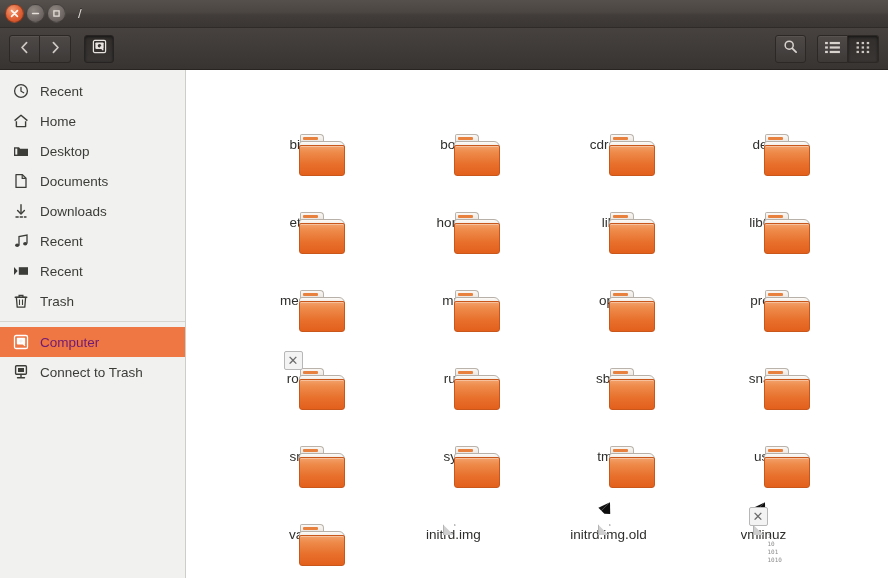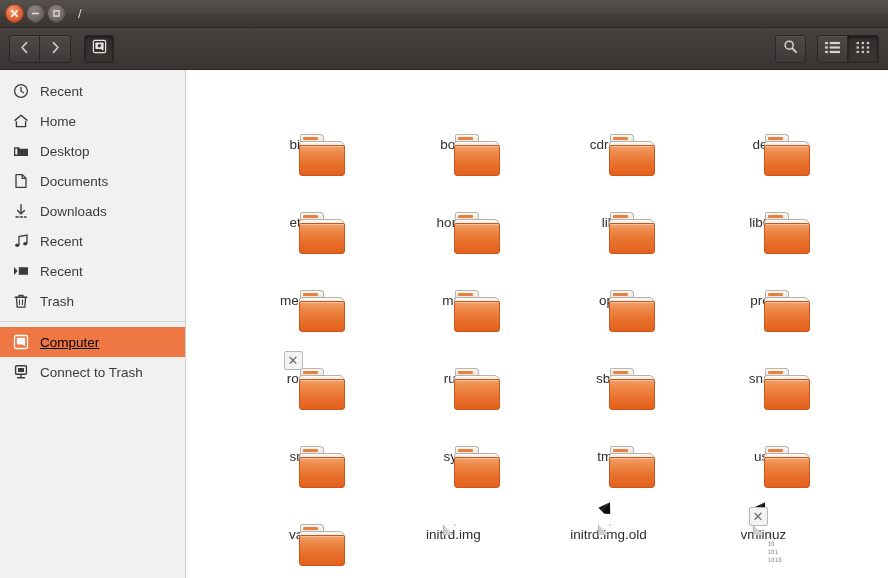--- a/index.html
+++ b/index.html
@@ -107,22 +107,21 @@
   .sb-item {
     height: 30px;
     display: flex; align-items: center;
     padding-left: 12px;
     gap: 11px;
     color: #3b3b38;
     font-size: 13.5px;
   }
   .sb-item.selected {
     background: #ee7744;
-    color: #000000;
-    text-decoration: underline;
+    color: #701a75;
   }
   .sb-item.selected .sb-ico { color: #fff; }
   .sb-ico {
     width: 17px; height: 17px;
     display: flex; align-items: center; justify-content: center;
     color: #3c3c39;
     flex: 0 0 17px;
   }
   .sb-sep {
     height: 1px; background: #d7d5d0;

